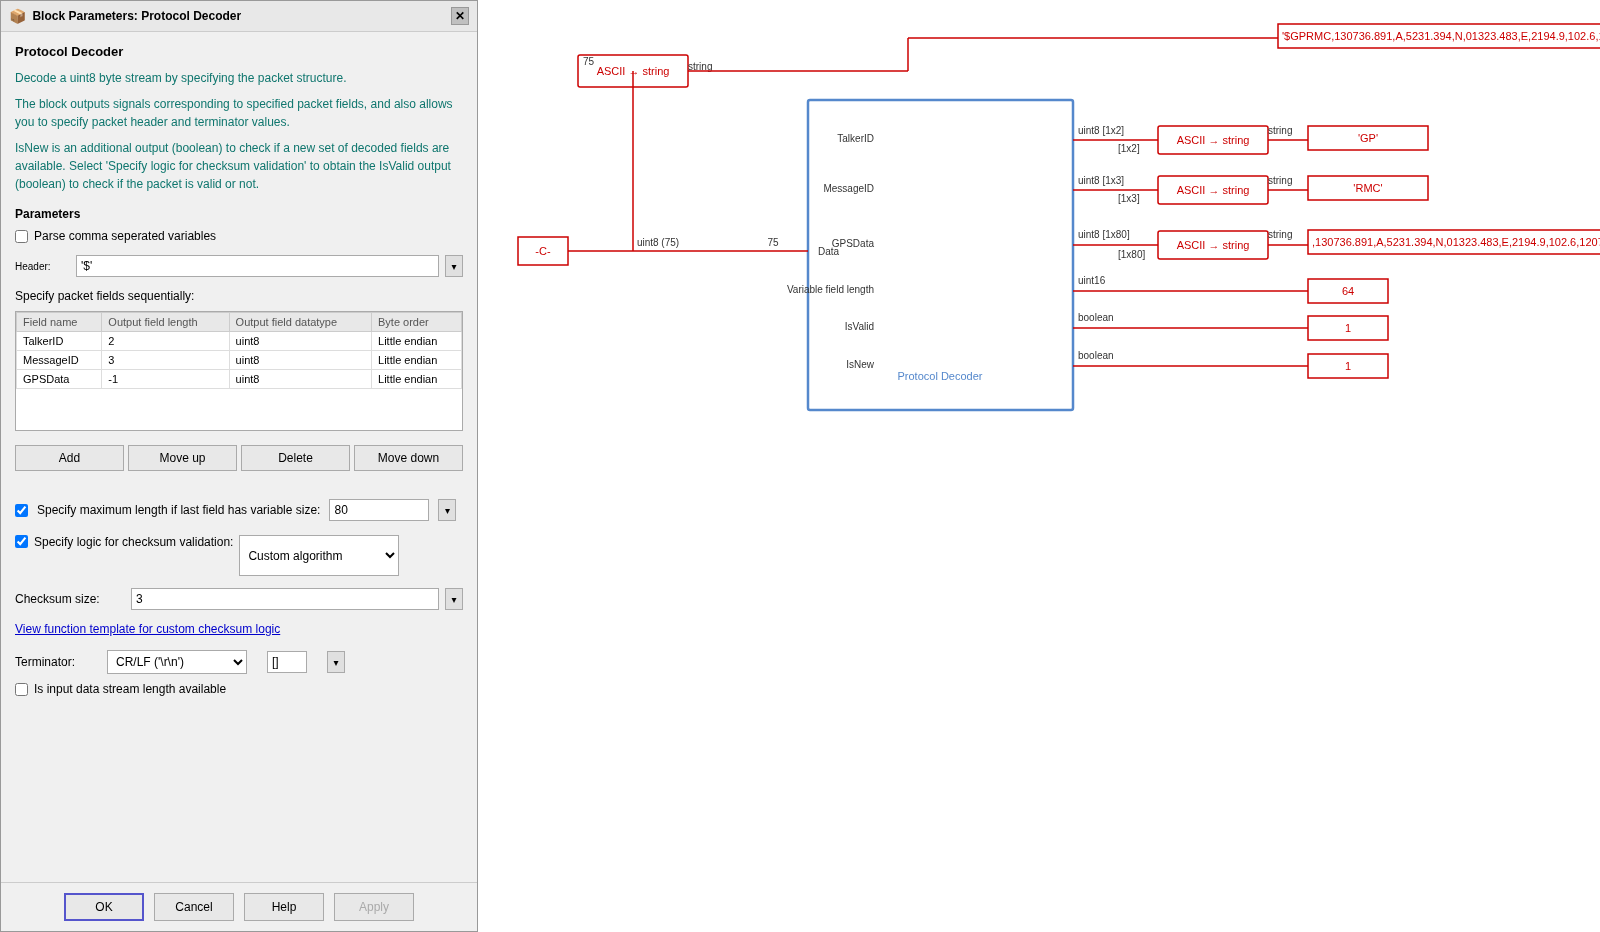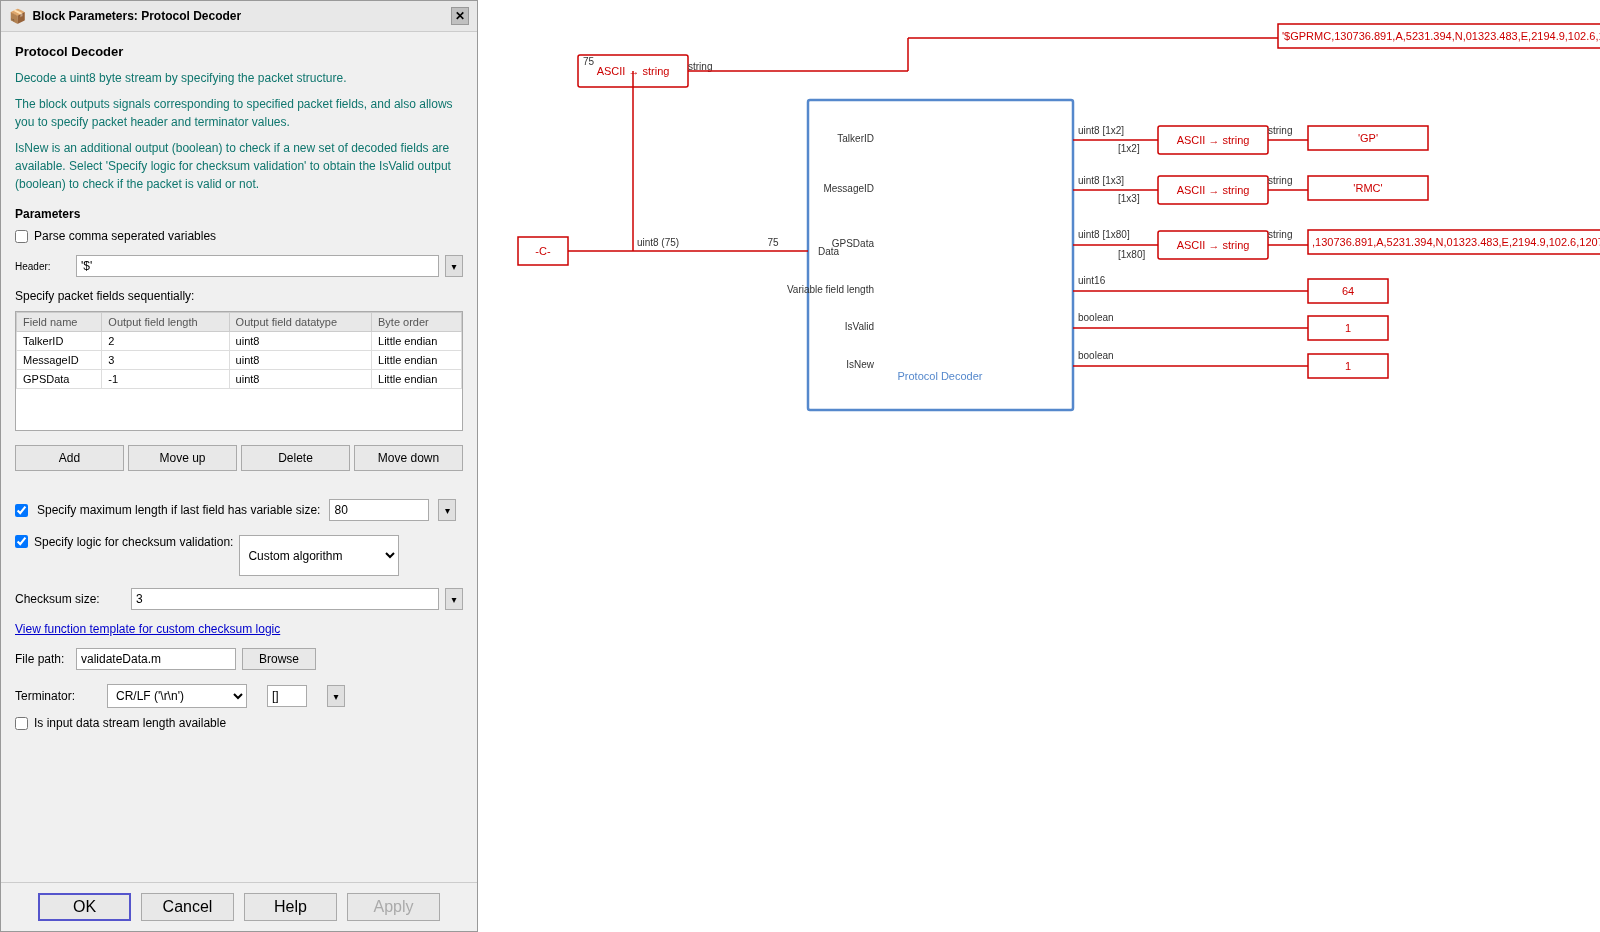--- a/index.html
+++ b/index.html
@@ -242,26 +242,26 @@
 
     .dialog-footer {
       border-top: 1px solid #ccc;
       padding: 10px 14px;
       display: flex;
       justify-content: center;
       gap: 10px;
       background: #f0f0f0;
     }
     .footer-btn {
-      width: 93px;
+      width: 80px;
       height: 28px;
       background: #e8e8e8;
       border: 1px solid #aaa;
       cursor: pointer;
-      font-size: 16px;
+      font-size: 12px;
     }
     .footer-btn.ok-btn {
       border: 2px solid #5555cc;
     }
     .footer-btn:disabled {
       color: #aaa;
       cursor: default;
     }
 
     
@@ -383,25 +383,20 @@
     <div class="checksum-size-row">
       <span class="checksum-size-label">Checksum size:</span>
       <input class="checksum-size-input" type="text" value="3" style="">
       <div class="field-menu-btn">▾</div>
     </div>
 
     <div class="link-row">
       <span class="link-text">View function template for custom checksum logic</span>
     </div>
 
-    <div class="filepath-row">
-      <span class="filepath-label">File path:</span>
-      <input class="filepath-input" type="text" value="validateData.m" style="">
-      <button class="browse-btn">Browse</button>
-    </div>
 
     <div class="terminator-row">
       <span class="terminator-label">Terminator:</span>
       <select class="terminator-dropdown">
         <option>CR/LF ('\r\n')</option>
         <option>CR ('\r')</option>
         <option>LF ('\n')</option>
         <option>None</option>
       </select>
       <input class="terminator-extra" type="text" value="[]" style="">

